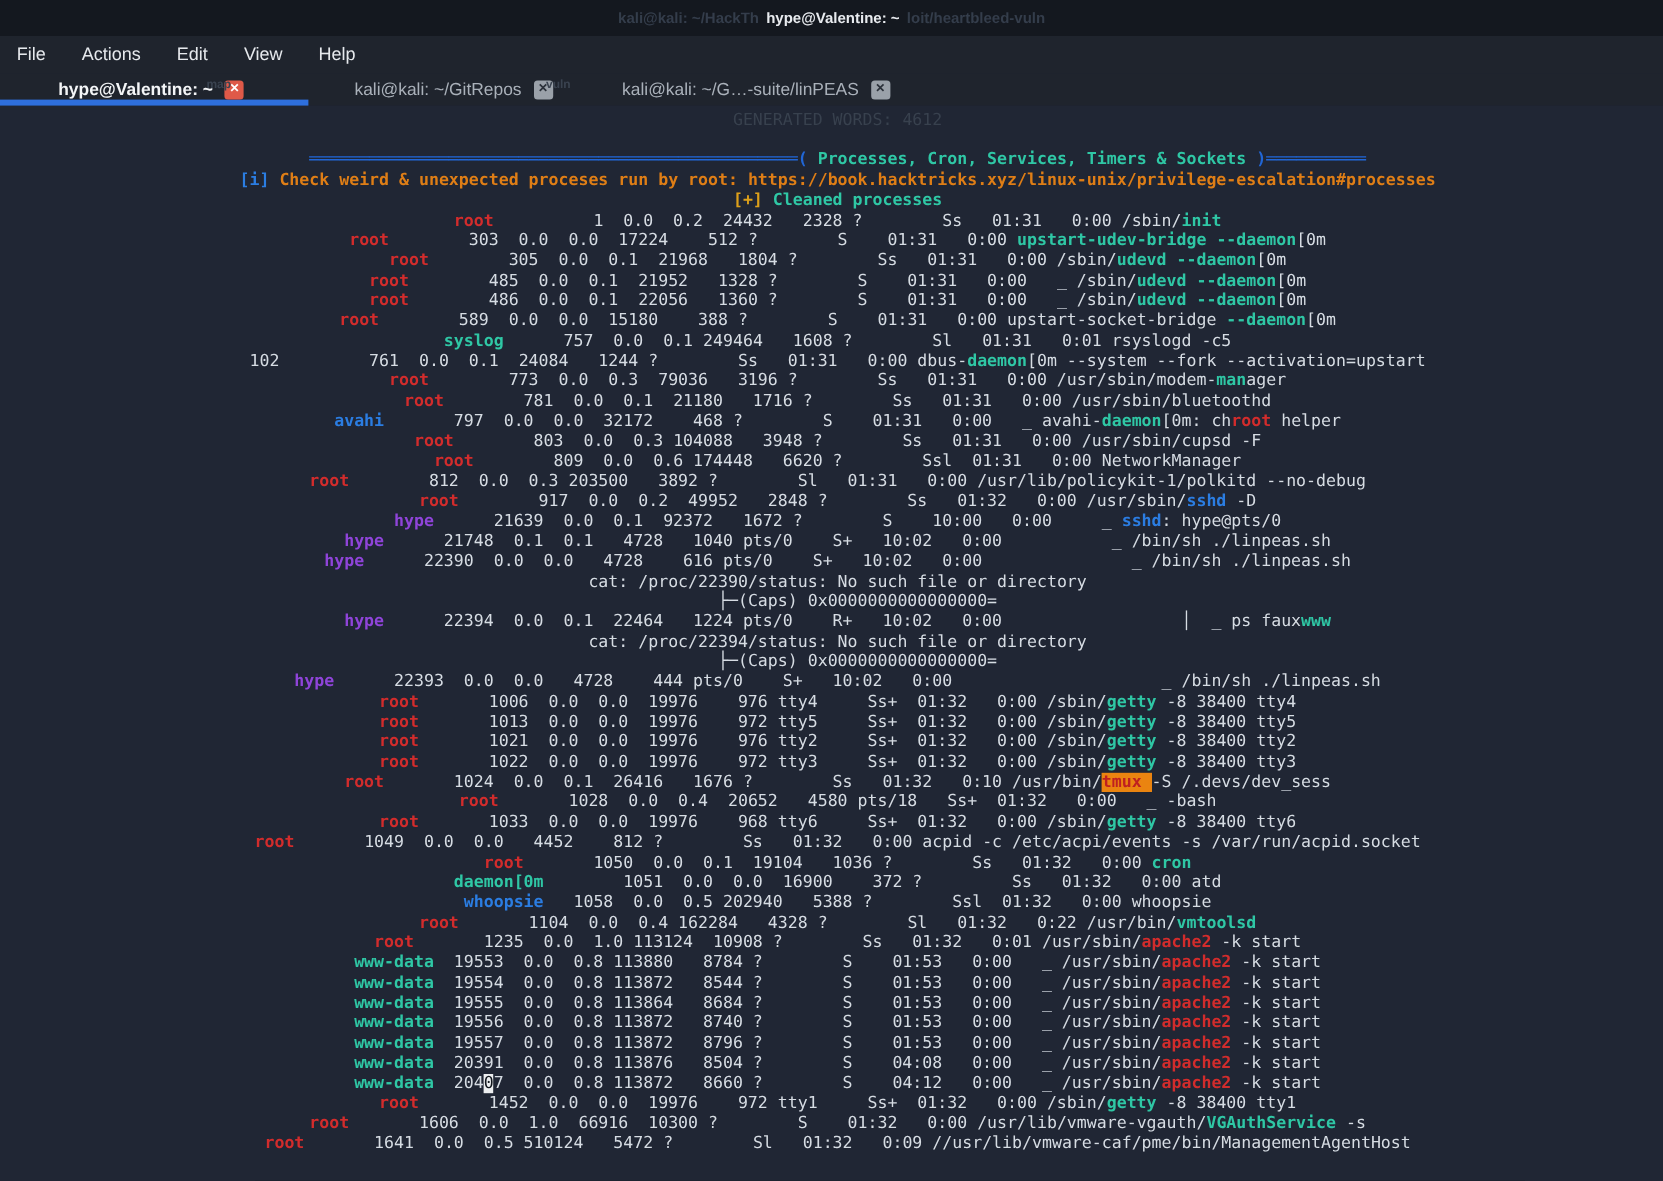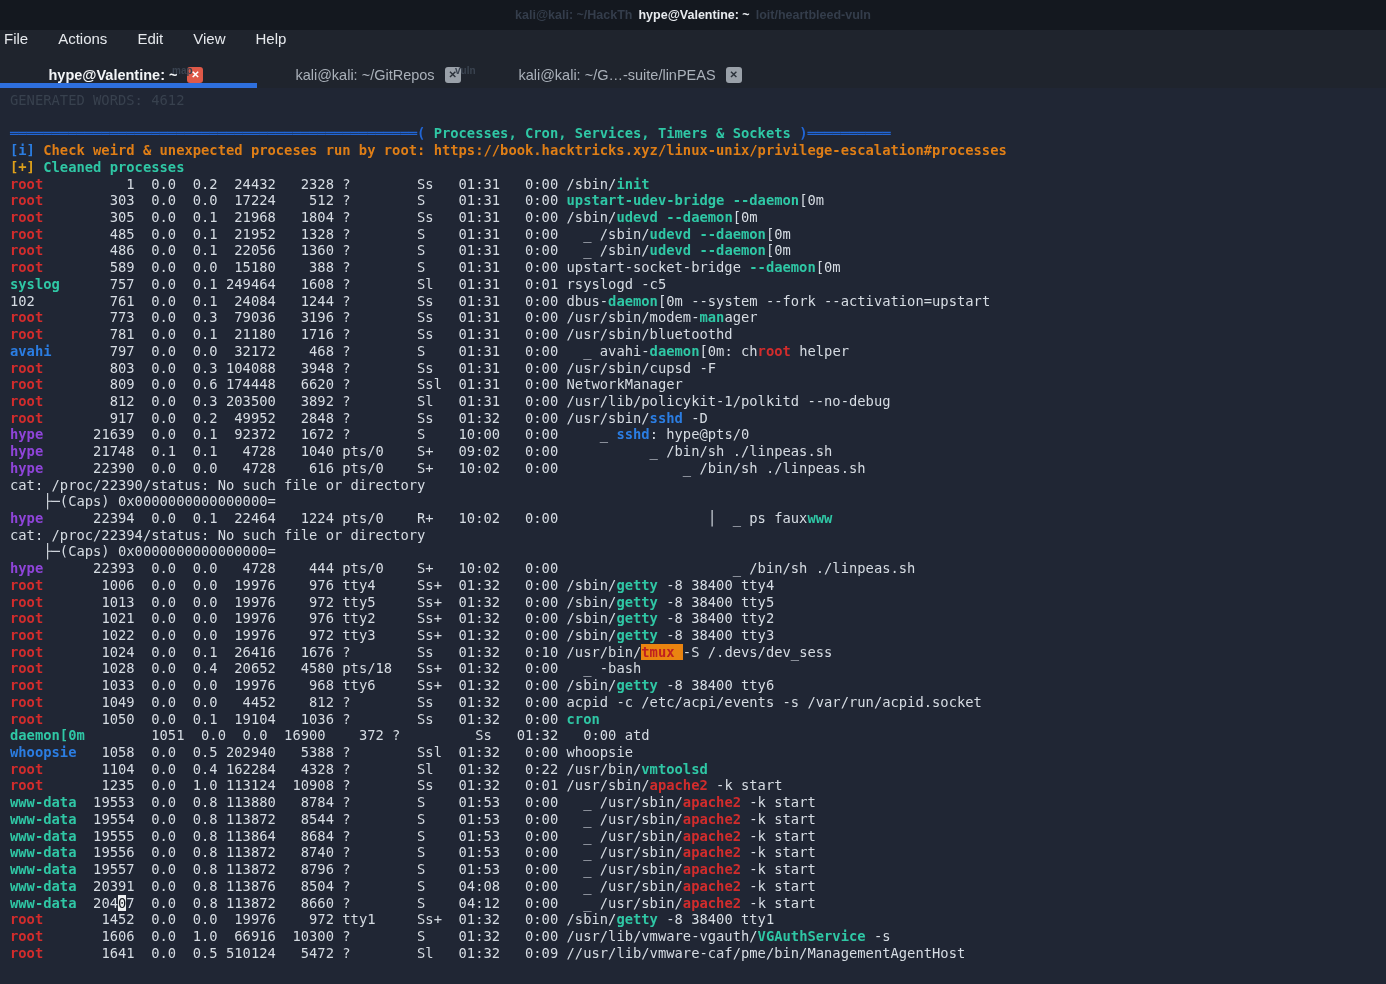--- a/index.html
+++ b/index.html
@@ -5,36 +5,36 @@
   html,body{margin:0;padding:0;background:#10141b;}
   body{width:1386px;height:984px;overflow:hidden;font-family:"Liberation Sans",sans-serif;}
   .window{width:1386px;height:984px;display:flex;flex-direction:column;background:var(--bg,#202634);}
 
   
   .titlebar{height:30px;background:#14181f;display:flex;align-items:center;justify-content:center;gap:6px;flex:0 0 auto;}
   .titlebar .title{color:#e8ebef;font-size:12.5px;font-weight:bold;}
   .titlebar .ghost{color:#343d4b;font-size:12.5px;font-weight:bold;}
 
   
-  .menubar{height:31px;background:#1f242d;display:flex;align-items:flex-start;padding-left:4px;gap:30px;flex:0 0 auto;}
+  .menubar{height:31px;background:#1f242d;display:flex;align-items:center;padding-left:14px;gap:30px;flex:0 0 auto;}
   .menu-item{color:#e6e9ed;font-size:15px;cursor:default;}
 
   
   .tabbar{height:27px;background:#1f242d;display:flex;align-items:stretch;position:relative;flex:0 0 auto;}
   .tab{width:252px;display:flex;align-items:center;justify-content:center;gap:10px;position:relative;}
   .tab .label{font-size:14.5px;color:#aab1ba;white-space:nowrap;}
   .tab.active .label{color:#f3f5f7;font-weight:bold;}
   .tab .close{width:16px;height:16px;border-radius:3px;display:flex;align-items:center;justify-content:center;
     font-size:10px;line-height:1;background:#9aa1a9;color:#2b313a;font-weight:bold;}
   .tab.active .close{background:#df5948;color:#fff;}
   .tab-underline{position:absolute;left:0;bottom:0;width:257px;height:5px;background:#2e6fdd;}
   .tab-ghost{position:absolute;color:#3a4350;font-size:10px;font-weight:bold;top:4px;}
 
   
-  .terminal{flex:1 1 auto;background:var(--bg,#202634);padding:4px 0 0 10px;overflow:hidden;}
+  .terminal{flex:1 1 auto;background:var(--bg,#202634);padding:4px 0 0 10px;overflow:hidden;text-align:center;}
   .term-line{font-family:"DejaVu Sans Mono","Liberation Mono",monospace;font-size:13.8px;line-height:16.72px;
     white-space:pre;color:var(--fg,#d6dce3);}
   .s-fg{color:var(--fg,#d6dce3);}
   .s-dim{color:#38414e;}
   .s-red{color:var(--red,#d22c2c);font-weight:bold;}
   .s-purple{color:var(--purple,#8f44d9);font-weight:bold;}
   .s-teal{color:var(--teal,#2fc7a5);font-weight:bold;}
   .s-blue{color:var(--blue,#2b7de2);font-weight:bold;}
   .s-orange{color:var(--orange,#df7e16);font-weight:bold;}
   .s-gold{color:var(--gold,#dda01a);font-weight:bold;}
@@ -95,21 +95,21 @@
       <div class="term-line"><span class="s-teal">syslog   </span><span class="s-fg">   757  0.0  0.1 249464   1608 ?        Sl   01:31   0:01 rsyslogd -c5</span></div>
       <div class="term-line"><span class="s-fg">102      </span><span class="s-fg">   761  0.0  0.1  24084   1244 ?        Ss   01:31   0:00 dbus-</span><span class="s-teal">daemon</span><span class="s-fg">[0m</span><span class="s-fg"> --system --fork --activation=upstart</span></div>
       <div class="term-line"><span class="s-red">root     </span><span class="s-fg">   773  0.0  0.3  79036   3196 ?        Ss   01:31   0:00 /usr/sbin/modem-</span><span class="s-teal">man</span><span class="s-fg">ager</span></div>
       <div class="term-line"><span class="s-red">root     </span><span class="s-fg">   781  0.0  0.1  21180   1716 ?        Ss   01:31   0:00 /usr/sbin/bluetoothd</span></div>
       <div class="term-line"><span class="s-blue">avahi    </span><span class="s-fg">   797  0.0  0.0  32172    468 ?        S    01:31   0:00   _ avahi-</span><span class="s-teal">daemon</span><span class="s-fg">[0m</span><span class="s-fg">: ch</span><span class="s-red">root</span><span class="s-fg"> helper</span></div>
       <div class="term-line"><span class="s-red">root     </span><span class="s-fg">   803  0.0  0.3 104088   3948 ?        Ss   01:31   0:00 /usr/sbin/cupsd -F</span></div>
       <div class="term-line"><span class="s-red">root     </span><span class="s-fg">   809  0.0  0.6 174448   6620 ?        Ssl  01:31   0:00 NetworkManager</span></div>
       <div class="term-line"><span class="s-red">root     </span><span class="s-fg">   812  0.0  0.3 203500   3892 ?        Sl   01:31   0:00 /usr/lib/policykit-1/polkitd --no-debug</span></div>
       <div class="term-line"><span class="s-red">root     </span><span class="s-fg">   917  0.0  0.2  49952   2848 ?        Ss   01:32   0:00 /usr/sbin/</span><span class="s-blue">sshd</span><span class="s-fg"> -D</span></div>
       <div class="term-line"><span class="s-purple">hype     </span><span class="s-fg"> 21639  0.0  0.1  92372   1672 ?        S    10:00   0:00     _ </span><span class="s-blue">sshd</span><span class="s-fg">: hype@pts/0</span></div>
-      <div class="term-line"><span class="s-purple">hype     </span><span class="s-fg"> 21748  0.1  0.1   4728   1040 pts/0    S+   09:02   0:00           _ /bin/sh ./linpeas.sh</span></div>
+      <div class="term-line"><span class="s-purple">hype     </span><span class="s-fg"> 21748  0.1  0.1   4728   1040 pts/0    S+   10:02   0:00           _ /bin/sh ./linpeas.sh</span></div>
       <div class="term-line"><span class="s-purple">hype     </span><span class="s-fg"> 22390  0.0  0.0   4728    616 pts/0    S+   10:02   0:00               _ /bin/sh ./linpeas.sh</span></div>
       <div class="term-line"><span class="s-fg">cat: /proc/22390/status: No such file or directory</span></div>
       <div class="term-line"><span class="s-fg">    ├─(Caps) 0x0000000000000000=</span></div>
       <div class="term-line"><span class="s-purple">hype     </span><span class="s-fg"> 22394  0.0  0.1  22464   1224 pts/0    R+   10:02   0:00                  │  _ ps faux</span><span class="s-teal">www</span></div>
       <div class="term-line"><span class="s-fg">cat: /proc/22394/status: No such file or directory</span></div>
       <div class="term-line"><span class="s-fg">    ├─(Caps) 0x0000000000000000=</span></div>
       <div class="term-line"><span class="s-purple">hype     </span><span class="s-fg"> 22393  0.0  0.0   4728    444 pts/0    S+   10:02   0:00                     _ /bin/sh ./linpeas.sh</span></div>
       <div class="term-line"><span class="s-red">root     </span><span class="s-fg">  1006  0.0  0.0  19976    976 tty4     Ss+  01:32   0:00 /sbin/</span><span class="s-teal">getty</span><span class="s-fg"> -8 38400 tty4</span></div>
       <div class="term-line"><span class="s-red">root     </span><span class="s-fg">  1013  0.0  0.0  19976    972 tty5     Ss+  01:32   0:00 /sbin/</span><span class="s-teal">getty</span><span class="s-fg"> -8 38400 tty5</span></div>
       <div class="term-line"><span class="s-red">root     </span><span class="s-fg">  1021  0.0  0.0  19976    976 tty2     Ss+  01:32   0:00 /sbin/</span><span class="s-teal">getty</span><span class="s-fg"> -8 38400 tty2</span></div>

